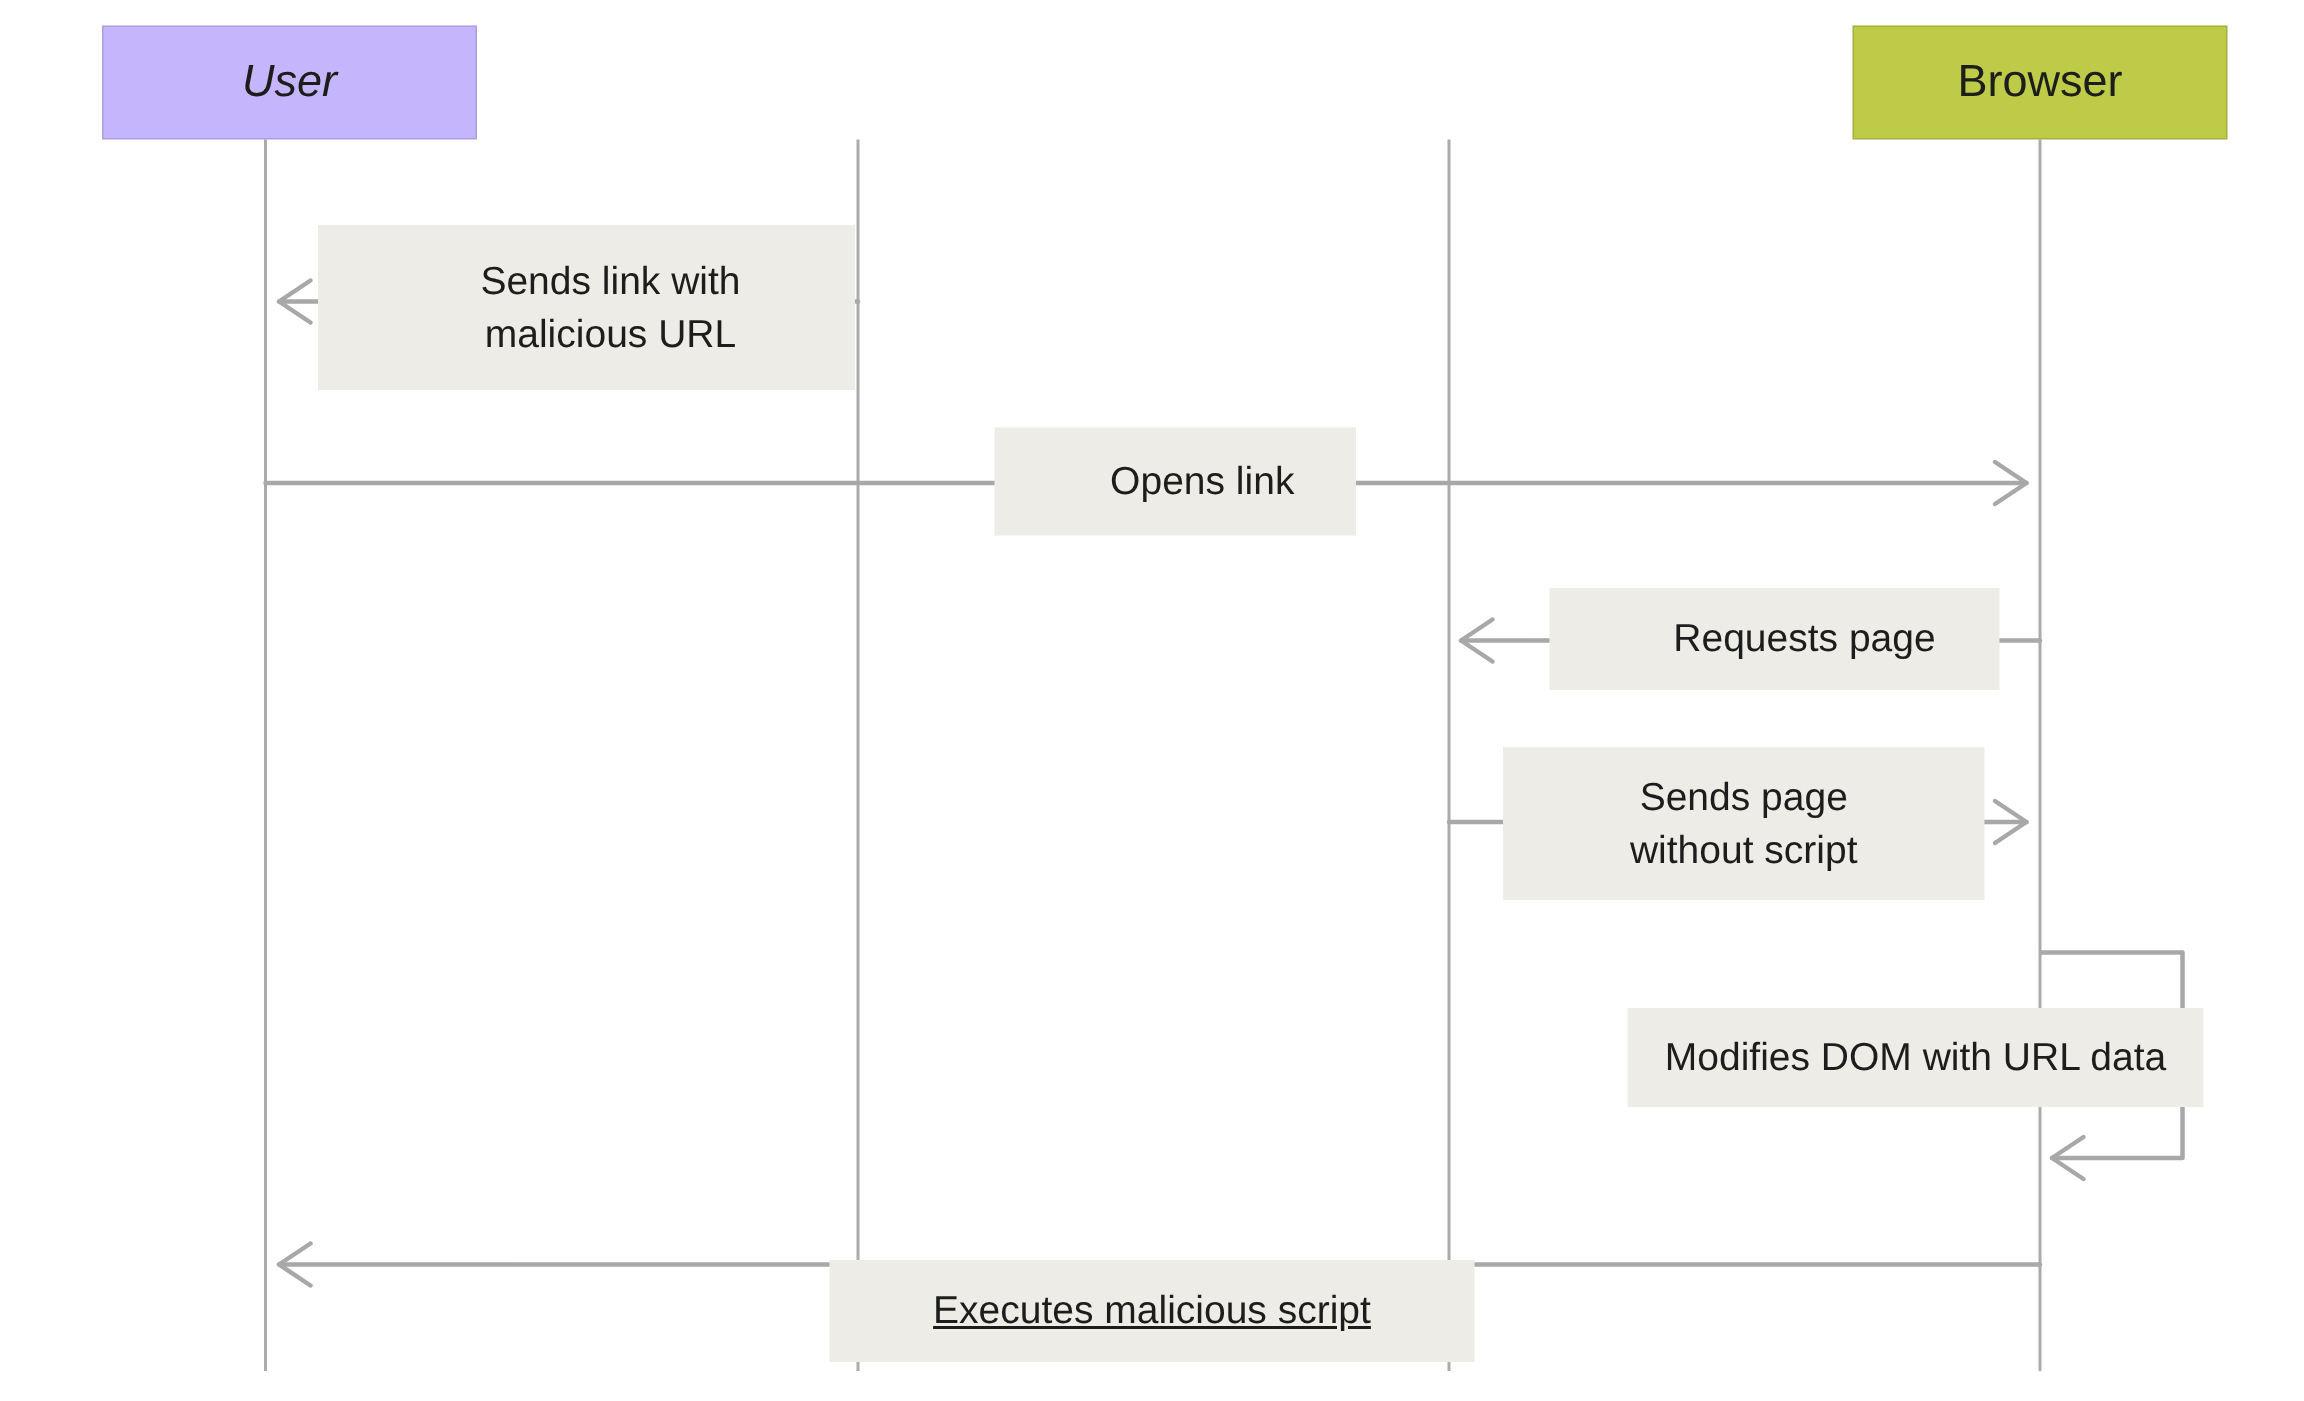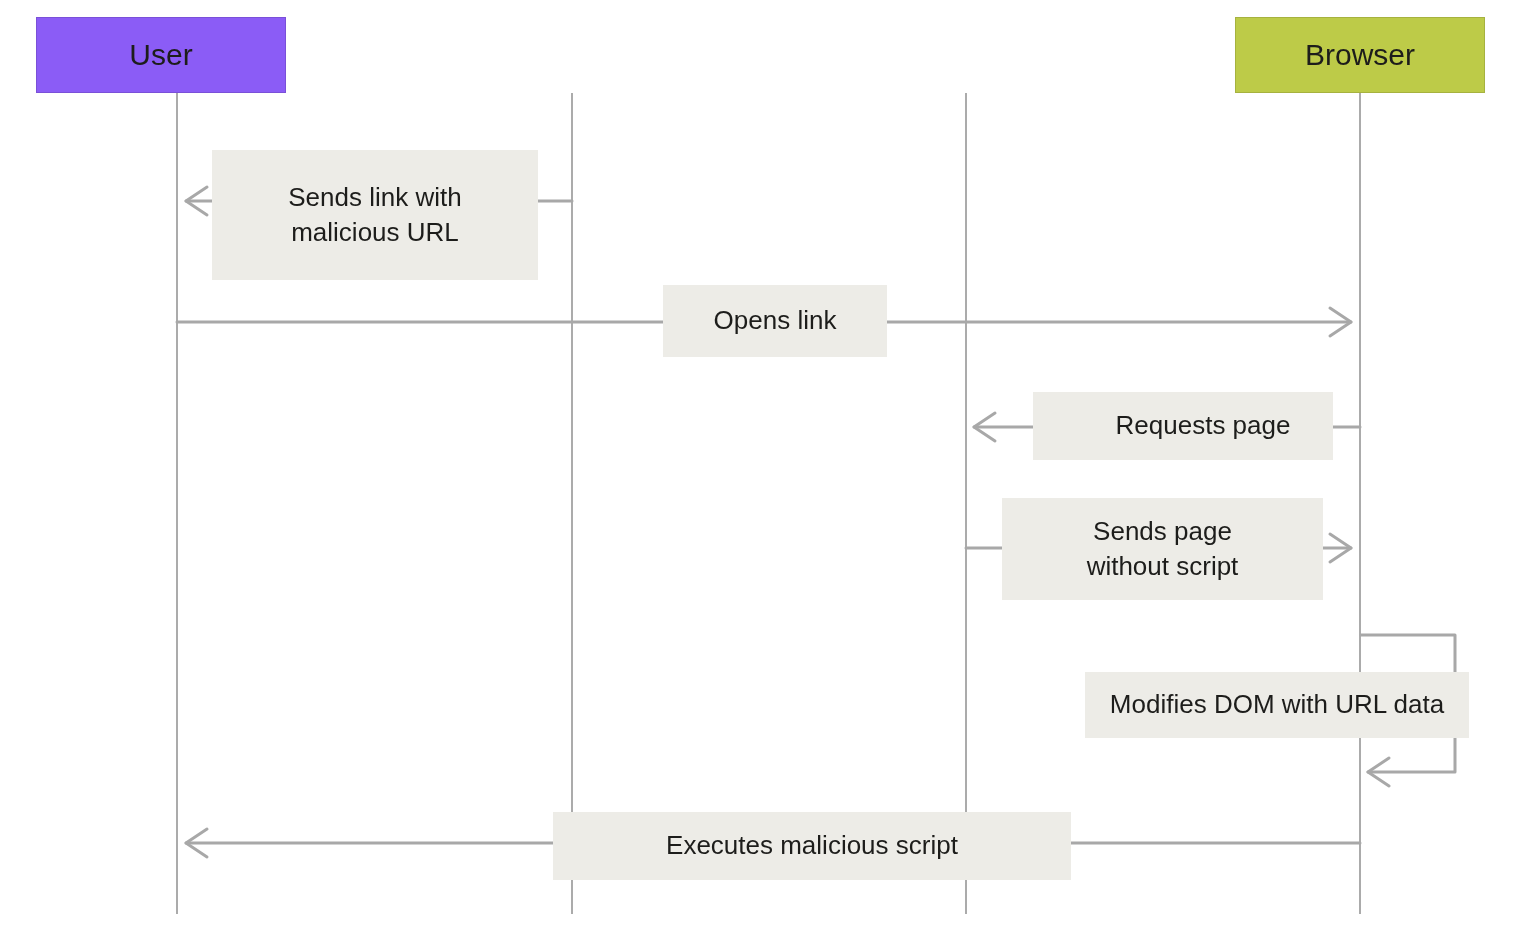--- a/index.html
+++ b/index.html
@@ -11,21 +11,21 @@
     font-family:"Liberation Sans", sans-serif;
   }
   .actor{
     position:absolute;top:17px;width:250px;height:76px;
     display:flex;align-items:center;justify-content:center;
     font-size:30px;font-weight:500;color:#1d1d1b;
     border:1px solid rgba(0,0,0,0.12);
     box-sizing:border-box;
     z-index:4;
   }
-  .actor-user{left:36px;background:#8b5cf6;}
+  .actor-user{left:68px;background:#c4b5fd;font-style:italic;}
   .actor-attacker{left:447px;background:#7FD4F0;}
   .actor-website{left:841px;background:#F4925E;}
   .actor-browser{left:1235px;background:#BDCB48;}
   .lifeline{
     position:absolute;top:93px;height:821px;width:2px;
     background:#ABABAB;z-index:1;
   }
   .lifeline-user{left:176px;}
   .lifeline-attacker{left:571px;}
   .lifeline-website{left:965px;}
@@ -37,26 +37,26 @@
   #arrows path{
     stroke:#A8A8A8;stroke-width:3;fill:none;
     stroke-linecap:round;stroke-linejoin:round;
   }
   .msg-label{
     position:absolute;background:#EDECE7;
     display:flex;align-items:center;justify-content:center;
     text-align:center;font-size:26px;line-height:1.35;
     color:#1d1d1b;white-space:pre-line;z-index:3;
   }
-  .msg-1{left:212px;top:150px;width:326px;height:130px;}
-  .msg-2{left:663px;top:285px;width:224px;height:72px;}
+  .msg-1{left:212px;top:150px;width:326px;height:110px;padding-left:32px;}
+  .msg-2{left:663px;top:285px;width:205px;height:72px;padding-left:36px;}
   .msg-3{left:1033px;top:392px;width:260px;height:68px;padding-left:40px;}
   .msg-4{left:1002px;top:498px;width:321px;height:102px;}
   .msg-5{left:1085px;top:672px;width:384px;height:66px;}
-  .msg-6{left:553px;top:812px;width:518px;height:68px;}
+  .msg-6{left:553px;top:840px;width:430px;height:68px;text-decoration:underline;}
 </style>
 </head>
 <body>
 
 <div id="canvas">
 
   <div class="actor actor-user">
     <span>User</span>
   </div>
   <div class="actor actor-browser">

